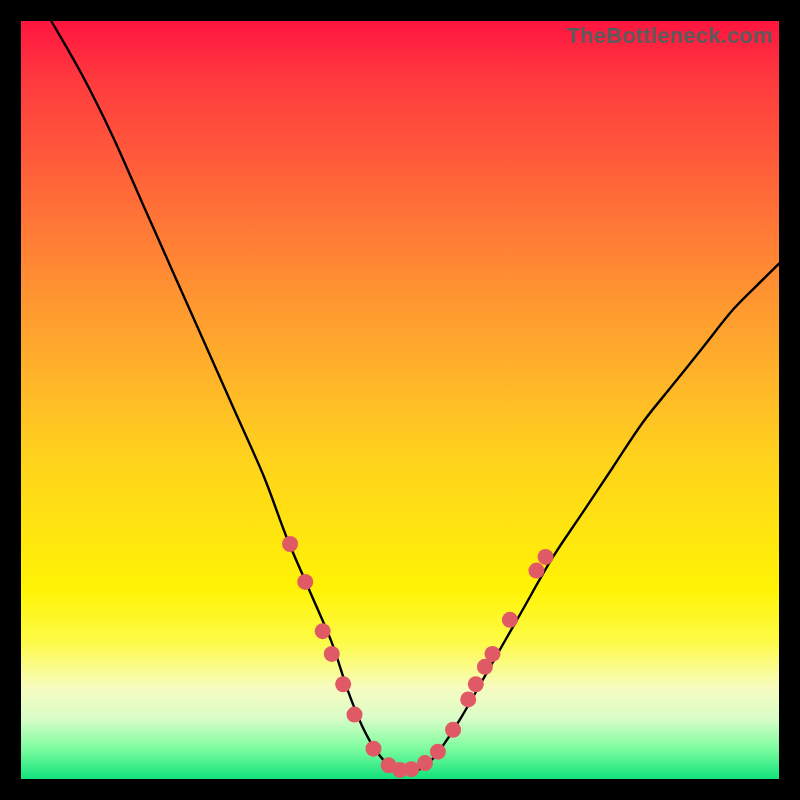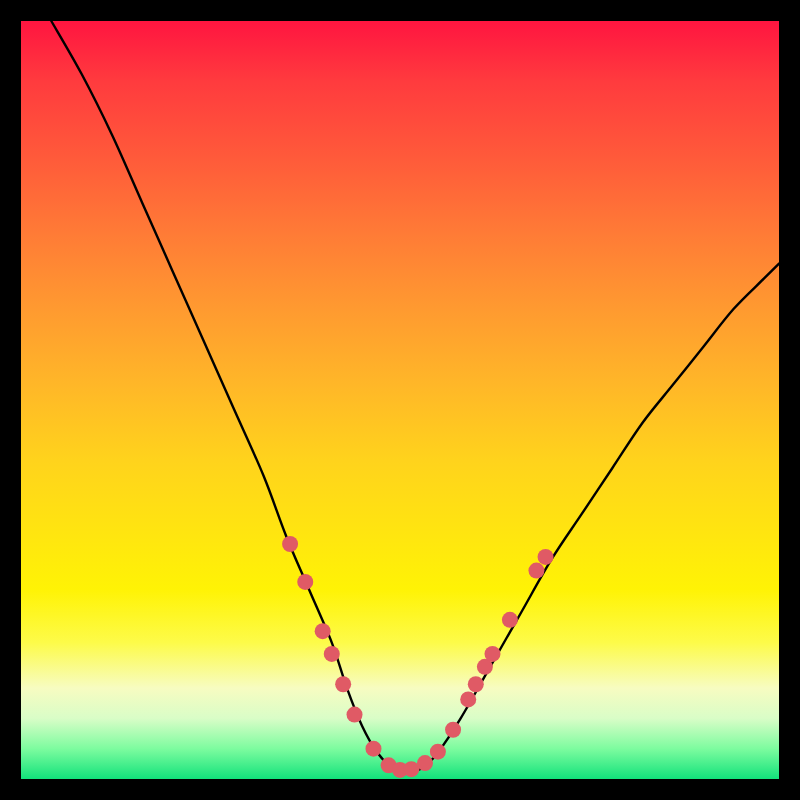--- a/index.html
+++ b/index.html
@@ -59,20 +59,21 @@
     stroke-linejoin: round;
   }
   .marker {
     fill: #e05a65;
   }
 </style>
 </head>
 <body>
 
 <div class="frame">
+  <div class="watermark">TheBottleneck.com</div>
 
   <svg class="plot" viewBox="0 0 758 758">
     <path id="curve-path" class="curve" d="M 30.32 0.00 C 35.37 8.84, 50.53 34.11, 60.64 53.06 C 70.75 72.01, 80.85 92.22, 90.96 113.70 C 101.07 135.18, 111.17 159.18, 121.28 181.92 C 131.39 204.66, 141.49 227.40, 151.60 250.14 C 161.71 272.88, 171.81 295.62, 181.92 318.36 C 192.03 341.10, 202.13 363.84, 212.24 386.58 C 222.35 409.32, 233.72 433.32, 242.56 454.80 C 251.40 476.28, 257.72 496.49, 265.30 515.44 C 272.88 534.39, 280.46 550.81, 288.04 568.50 C 295.62 586.19, 304.46 605.14, 310.78 621.56 C 317.10 637.98, 320.89 653.14, 325.94 667.04 C 330.99 680.94, 336.05 694.20, 341.10 704.94 C 346.15 715.68, 351.21 724.52, 356.26 731.47 C 361.31 738.42, 366.37 743.47, 371.42 746.63 C 376.47 749.79, 381.53 750.42, 386.58 750.42 C 391.63 750.42, 396.69 749.79, 401.74 746.63 C 406.79 743.47, 410.58 739.68, 416.90 731.47 C 423.22 723.26, 430.80 711.89, 439.64 697.36 C 448.48 682.83, 459.85 661.99, 469.96 644.30 C 480.07 626.61, 490.17 608.93, 500.28 591.24 C 510.39 573.55, 520.49 554.60, 530.60 538.18 C 540.71 521.76, 550.81 507.86, 560.92 492.70 C 571.03 477.54, 581.13 462.38, 591.24 447.22 C 601.35 432.06, 611.45 415.64, 621.56 401.74 C 631.67 387.84, 641.77 376.47, 651.88 363.84 C 661.99 351.21, 672.09 338.57, 682.20 325.94 C 692.31 313.31, 702.41 299.41, 712.52 288.04 C 722.63 276.67, 735.26 265.30, 742.84 257.72 C 750.42 250.14, 755.47 245.09, 758.00 242.56"></path>
     <g id="markers-group">
         <circle cx="269.09" cy="523.02" r="8" class="marker"></circle>
         <circle cx="284.25" cy="560.92" r="8" class="marker"></circle>
         <circle cx="301.68" cy="610.19" r="8" class="marker"></circle>
         <circle cx="310.78" cy="632.93" r="8" class="marker"></circle>
         <circle cx="322.15" cy="663.25" r="8" class="marker"></circle>
         <circle cx="333.52" cy="693.57" r="8" class="marker"></circle>

